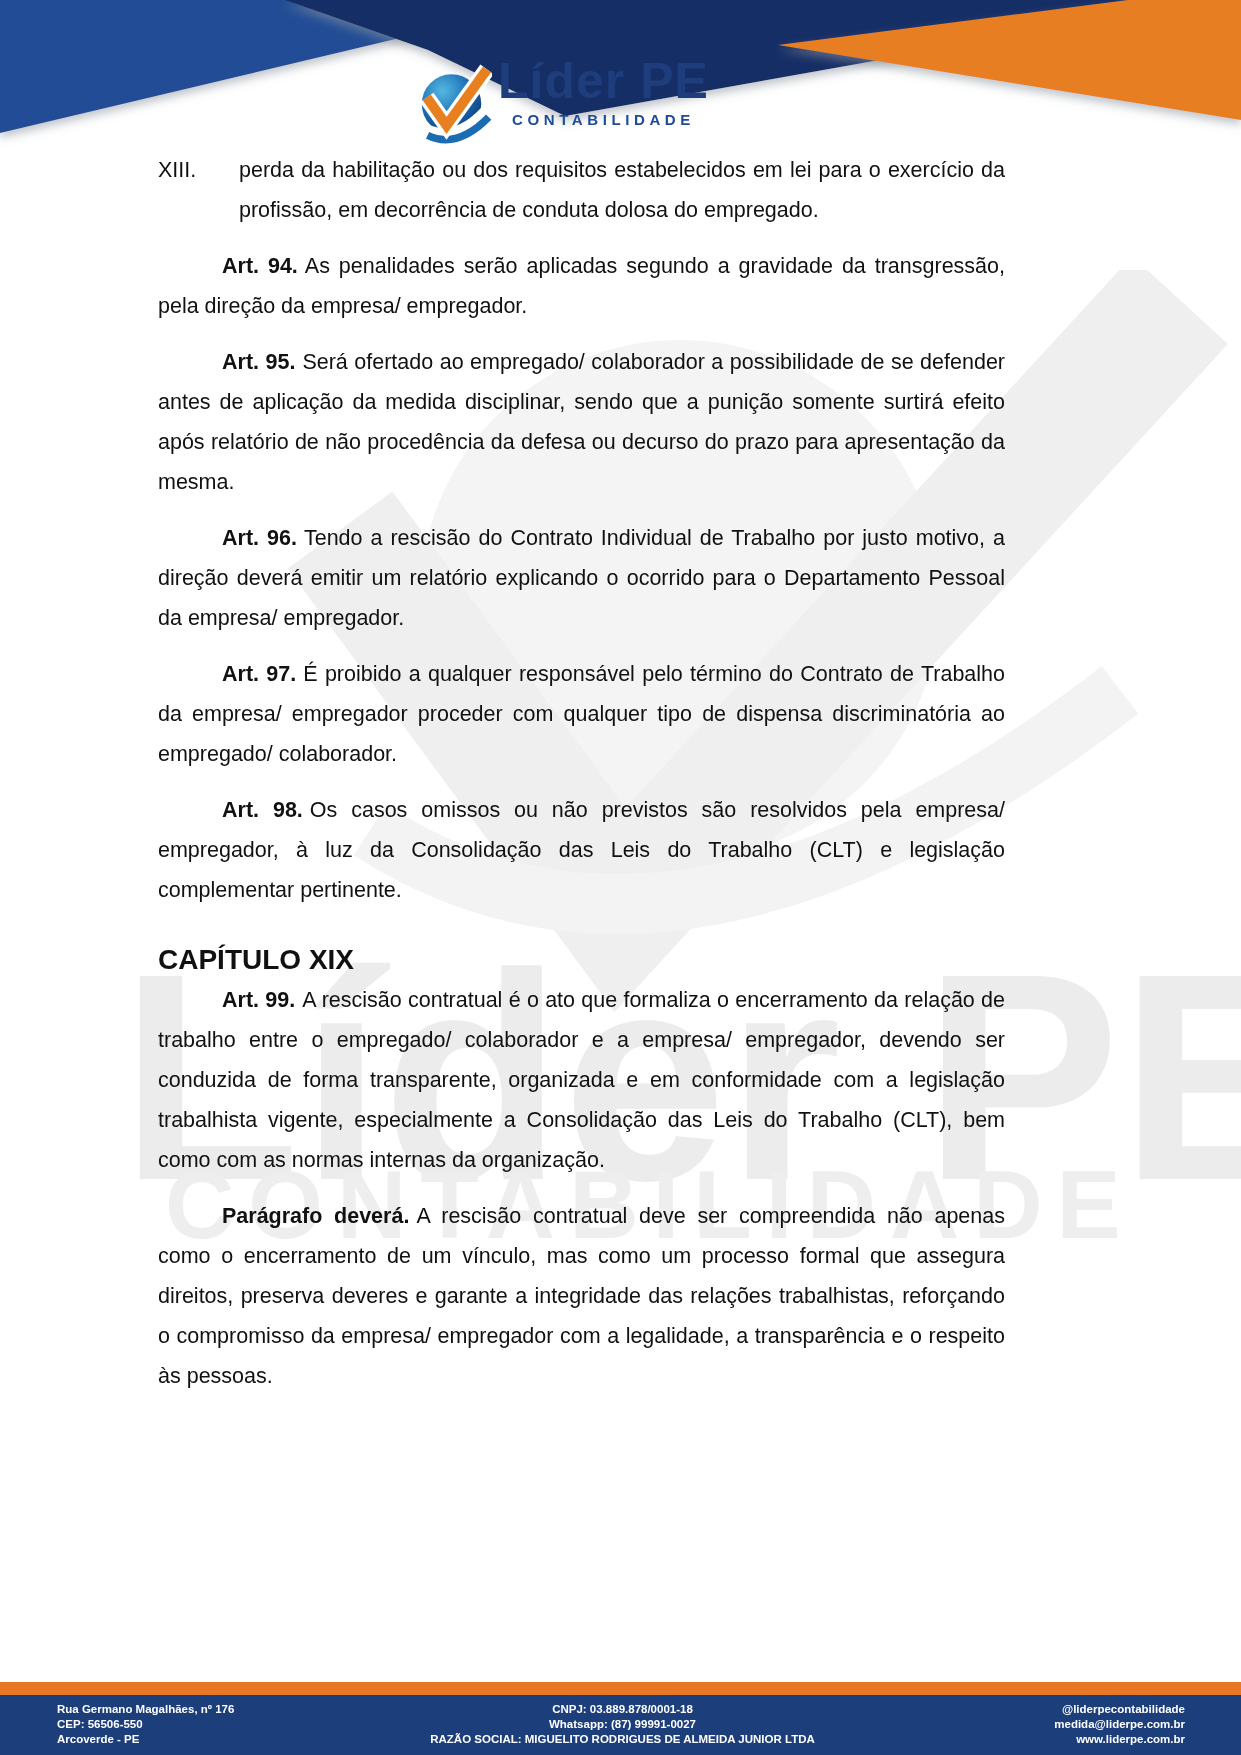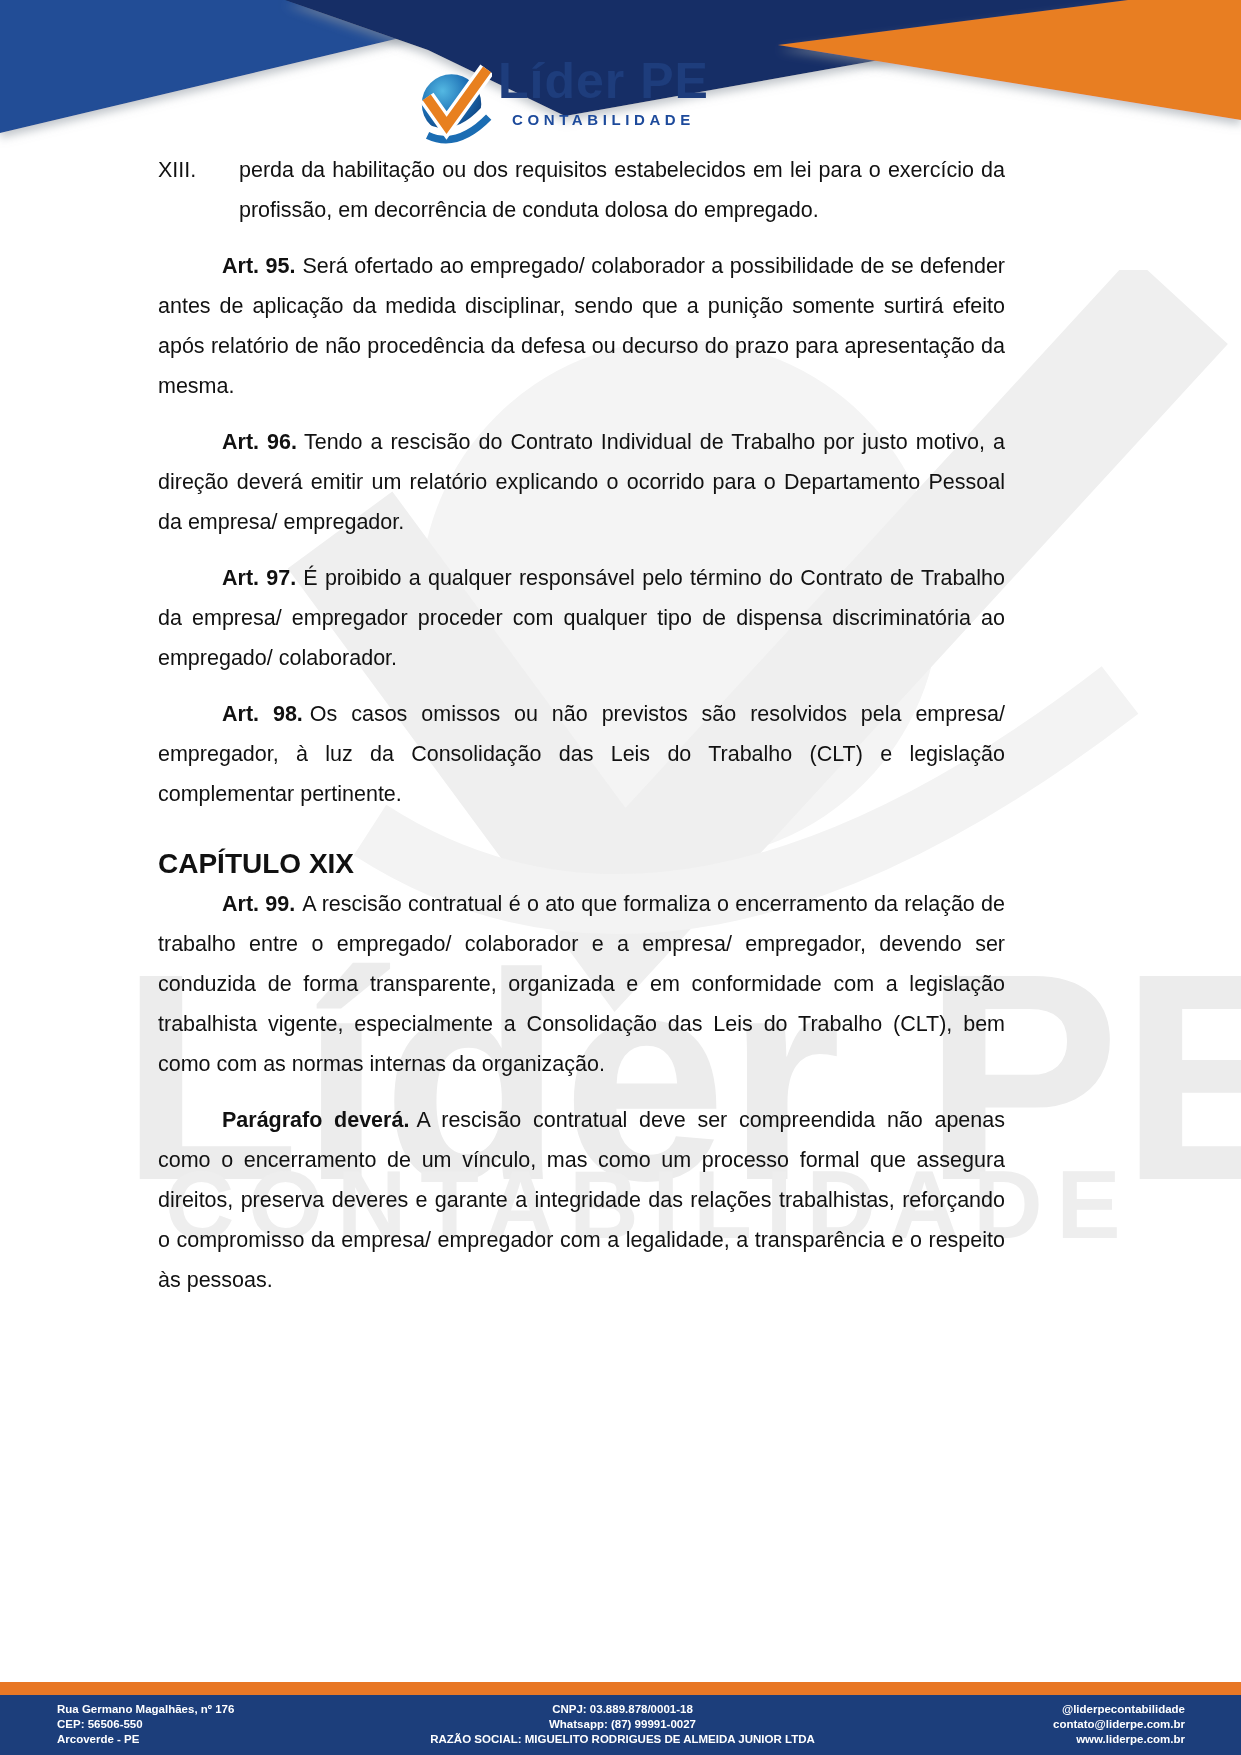--- a/index.html
+++ b/index.html
@@ -103,20 +103,21 @@
     </div>
   </div>
 
   <div class="content">
 
     <div class="list-item">
       <span class="num">XIII.</span>
       <span class="li-text">perda da habilitação ou dos requisitos estabelecidos em lei para o exercício da profissão, em decorrência de conduta dolosa do empregado.</span>
     </div>
 
+    <p class="art"><span class="lead">Art. 94.</span><span>As penalidades serão aplicadas segundo a gravidade da transgressão, pela direção da empresa/ empregador.</span></p>
 
     <p class="art"><span class="lead">Art. 95.</span><span>Será ofertado ao empregado/ colaborador a possibilidade de se defender antes de aplicação da medida disciplinar, sendo que a punição somente surtirá efeito após relatório de não procedência da defesa ou decurso do prazo para apresentação da mesma.</span></p>
 
     <p class="art"><span class="lead">Art. 96.</span><span>Tendo a rescisão do Contrato Individual de Trabalho por justo motivo, a direção deverá emitir um relatório explicando o ocorrido para o Departamento Pessoal da empresa/ empregador.</span></p>
 
     <p class="art"><span class="lead">Art. 97.</span><span>É proibido a qualquer responsável pelo término do Contrato de Trabalho da empresa/ empregador proceder com qualquer tipo de dispensa discriminatória ao empregado/ colaborador.</span></p>
 
     <p class="art"><span class="lead">Art. 98.</span><span>Os casos omissos ou não previstos são resolvidos pela empresa/ empregador, à luz da Consolidação das Leis do Trabalho (CLT) e legislação complementar pertinente.</span></p>
 
     <p class="chapter-title">CAPÍTULO XIX</p>
@@ -134,18 +135,18 @@
       <div>CEP: 56506-550</div>
       <div>Arcoverde - PE</div>
     </div>
     <div class="footer-center">
       <div>CNPJ: 03.889.878/0001-18</div>
       <div>Whatsapp: (87) 99991-0027</div>
       <div>RAZÃO SOCIAL: MIGUELITO RODRIGUES DE ALMEIDA JUNIOR LTDA</div>
     </div>
     <div class="footer-right">
       <div>@liderpecontabilidade</div>
-      <div>contato@liderpe.com.br</div>
+      <div>medida@liderpe.com.br</div>
       <div>www.liderpe.com.br</div>
     </div>
   </div>
 
 </div>
 
 </body></html>

